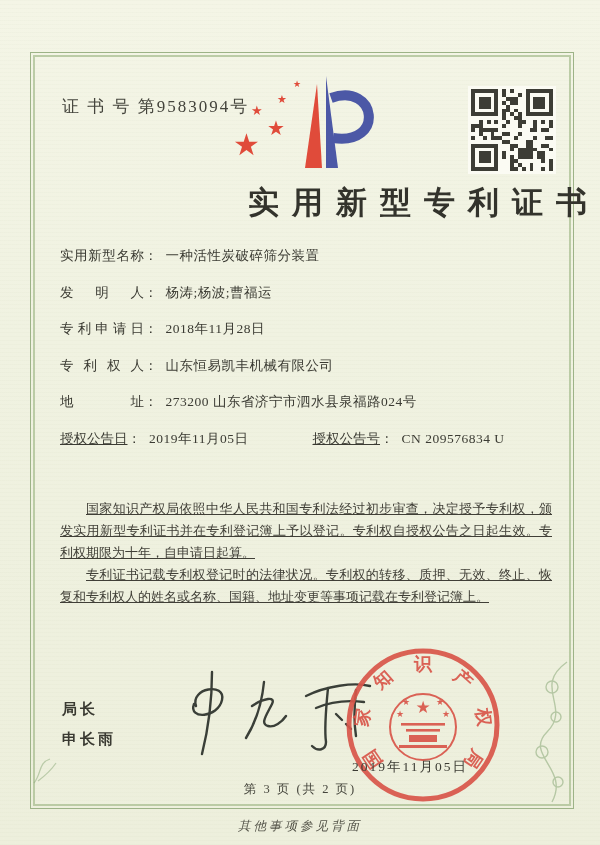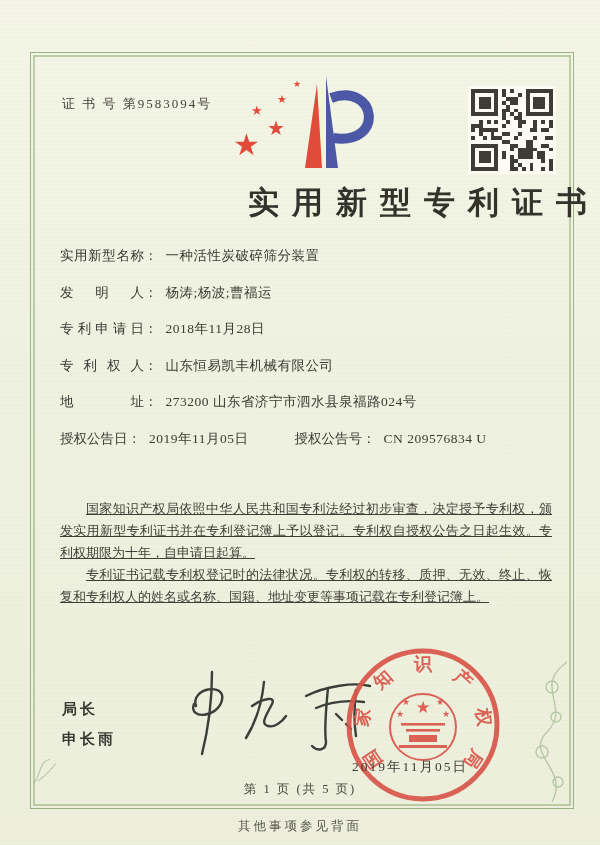--- a/index.html
+++ b/index.html
@@ -22,43 +22,43 @@
     position:absolute;left:30px;right:26px;top:52px;bottom:36px;
     border:1px solid #9db387;
     box-shadow:inset 0 0 0 2px rgba(157,179,135,0);
     pointer-events:none;
   }
   .frame .inner{
     position:absolute;inset:2px;border:2px solid #aabf92;opacity:.75;
   }
   .cert-no{
     position:absolute;top:95px;left:62px;
-    font-size:13px;letter-spacing:2px;color:#44443c;
+    font-size:17px;letter-spacing:2px;color:#44443c;
   }
   .logo{
     position:absolute;top:68px;left:50%;transform:translateX(-50%);
     width:150px;height:112px;
   }
   .logo .star{position:absolute;line-height:1;}
   .qr{
     position:absolute;top:86px;right:44px;width:82px;height:82px;
     background:#fbfbf3;padding:3px;
   }
   .title{
     position:absolute;top:182px;left:0;width:100%;
     text-align:right;font-size:31px;font-weight:bold;
     letter-spacing:13px;text-indent:13px;color:#33332c;
   }
   .fields{position:absolute;top:247px;left:60px;right:46px;font-size:13.5px;}
   .fields .row{margin-bottom:15.5px;height:21px;white-space:nowrap;}
   .flabel{display:inline-block;width:84px;text-align:justify;text-align-last:justify;vertical-align:top;}
-  .flabel.plain{width:auto;text-align:left;text-align-last:auto;}
+  .flabel.plain{width:auto;text-align:left;text-align-last:auto;text-decoration:underline;}
   .colon{display:inline-block;margin-right:8px;}
   .fvalue{letter-spacing:.5px;font-family:Liberation Serif, serif;}
-  .pair2{margin-left:46px;}
+  .pair2{margin-left:64px;}
   .paragraphs{
     position:absolute;top:498px;left:60px;right:48px;
     font-size:13px;line-height:22px;text-align:justify;color:#403f37;text-decoration:underline;
   }
   .paragraphs p{margin:0;text-indent:2em;}
   .officer{
     position:absolute;top:694px;left:62px;
     font-size:15px;font-weight:bold;letter-spacing:3px;color:#3a3a32;line-height:30px;
   }
   .signature{position:absolute;top:668px;left:168px;width:230px;height:92px;}
@@ -66,21 +66,21 @@
   .seal-date{
     position:absolute;top:758px;left:352px;
     font-size:13.5px;letter-spacing:2px;color:#3c3c34;
   }
   .page-info{
     position:absolute;top:781px;left:0;width:100%;
     text-align:center;font-size:12.5px;letter-spacing:2px;color:#45453c;
   }
   .footer-note{
     position:absolute;top:818px;left:0;width:100%;
-    text-align:center;font-size:12.5px;letter-spacing:3px;color:#55554a;
+    text-align:center;font-size:12.5px;letter-spacing:3px;color:#55554a;font-style:italic;
   }
   .flourish-br{position:absolute;right:28px;bottom:38px;opacity:.55;}
   .flourish-bl{position:absolute;left:32px;bottom:60px;opacity:.5;}
 </style>
 </head>
 <body>
 
 <div class="page">
 
   <div class="frame">
@@ -376,21 +376,21 @@
       <text x="57" y="72" font-size="9" text-anchor="middle">★</text>
       <text x="103" y="72" font-size="9" text-anchor="middle">★</text>
       <rect x="58" y="78" width="44" height="2.6"></rect>
       <rect x="63" y="84" width="34" height="2.6"></rect>
       <rect x="66" y="90" width="28" height="7"></rect>
       <rect x="56" y="100" width="48" height="3"></rect>
     </g>
   </svg>
   <div class="seal-date">2019年11月05日</div>
 
-  <div class="page-info">第 1 页 (共 5 页)</div>
+  <div class="page-info">第 3 页 (共 2 页)</div>
   <div class="footer-note">其他事项参见背面</div>
 
   <svg class="flourish-br" width="60" height="150" viewBox="0 0 60 150" fill="none" stroke="#8aa878" stroke-width="1.4">
     <path d="M55,5 C20,30 60,50 35,75 C12,98 58,112 40,145"></path>
     <circle cx="40" cy="30" r="6"></circle>
       <circle cx="44" cy="60" r="5"></circle>
     <circle cx="30" cy="95" r="6"></circle>
       <circle cx="46" cy="125" r="5"></circle>
   </svg>
   <svg class="flourish-bl" width="26" height="30" viewBox="0 0 26 30" fill="none" stroke="#8aa878" stroke-width="1.3">

